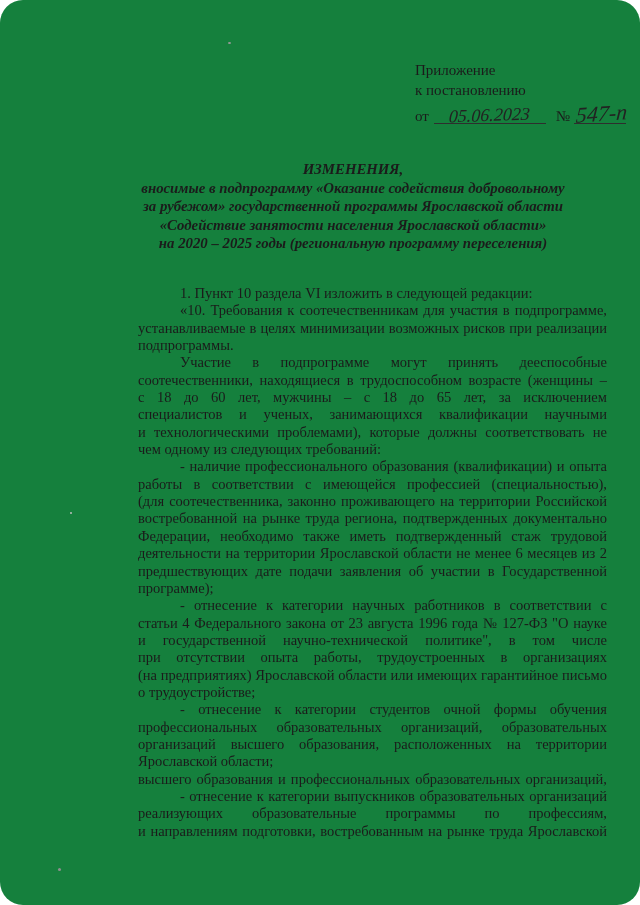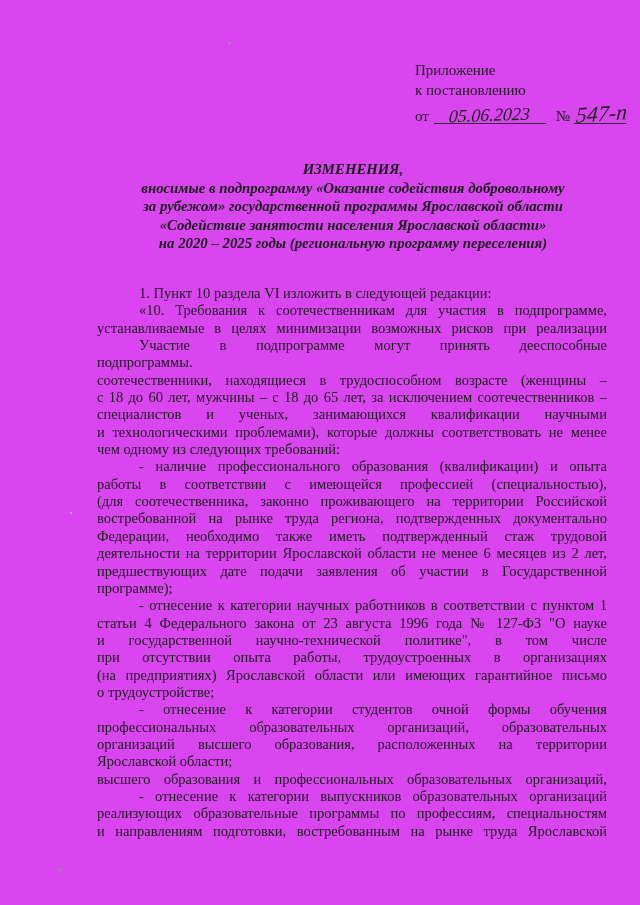--- a/index.html
+++ b/index.html
@@ -1,18 +1,18 @@
 <!DOCTYPE html>
 <html><head>
 <meta charset="utf-8">
 <style>
   html,body { margin:0; padding:0; background:#ffffff; }
   .page {
-    position:relative; width:640px; height:905px; background:#d946ef;
-    font-family:"Liberation Serif", serif; color:#1b1b1b; overflow:hidden;
+    position:relative; width:640px; height:905px; background:#15803d;
+    font-family:"Liberation Serif", serif; color:#1b1b1b; overflow:hidden;border-radius:23px;
   }
   
   .speck { position:absolute; border-radius:50%; }
   .speck-1 { left:228px; top:42px;  width:3px; height:2px; background:#9a9a9a; }
   .speck-2 { left:70px;  top:512px; width:2px; height:2px; background:#bcbcbc; }
   .speck-3 { left:58px;  top:868px; width:3px; height:3px; background:#8f8f8f; }
 
   
   .header-block { position:absolute; left:415px; top:60px; font-size:15px; line-height:20px; white-space:nowrap; }
   .hdr-row { display:flex; align-items:baseline; margin-top:6px; }
@@ -25,21 +25,21 @@
     transform:rotate(-2deg) skewX(-6deg); color:#222; white-space:nowrap;
   }
   .hand-num { font-size:22px; line-height:15px; transform:rotate(-4deg) skewX(-8deg); margin-left:2px; }
 
   
   .title-block { position:absolute; left:97px; top:160px; width:512px; text-align:center; font-weight:bold; font-size:14.8px; line-height:18.6px;font-style:italic; }
   .title-line { height:18.6px; overflow:visible; }
 
   
   .body-block { position:absolute; left:97px; top:285px; width:510px; font-size:14.5px; line-height:17.35px; }
-  .bline { text-align:justify; text-align-last:left; height:17.35px; overflow:hidden; }
+  .bline { text-align:justify; text-align-last:left; height:17.35px; overflow:hidden;margin-left:41px; }
   .bline.j { text-align-last:justify; }
   .bline.first { text-indent:42px; }
 </style>
 </head>
 <body>
 
 <div class="page">
 
   <span class="speck speck-1"></span>
   <span class="speck speck-2"></span>
@@ -61,22 +61,22 @@
       <div class="title-line">вносимые в подпрограмму «Оказание содействия добровольному</div>
       <div class="title-line">за рубежом» государственной программы Ярославской области</div>
       <div class="title-line">«Содействие занятости населения Ярославской области»</div>
       <div class="title-line">на 2020 – 2025 годы (региональную программу переселения)</div>
     </div>
 
   <div class="body-block" id="body-block">
       <div class="bline first">1. Пункт 10 раздела VI изложить в следующей редакции:</div>
       <div class="bline j first">«10. Требования к соотечественникам для участия в подпрограмме,</div>
       <div class="bline j">устанавливаемые в целях минимизации возможных рисков при реализации</div>
+      <div class="bline">подпрограммы.</div>
       <div class="bline j first">Участие в подпрограмме могут принять дееспособные</div>
-      <div class="bline">подпрограммы.</div>
       <div class="bline j">соотечественники, находящиеся в трудоспособном возрасте (женщины –</div>
       <div class="bline j">с 18 до 60 лет, мужчины – с 18 до 65 лет, за исключением соотечественников –</div>
       <div class="bline j">специалистов и ученых, занимающихся квалификации научными</div>
       <div class="bline j">и технологическими проблемами), которые должны соответствовать не менее</div>
       <div class="bline">чем одному из следующих требований:</div>
       <div class="bline j first">- наличие профессионального образования (квалификации) и опыта</div>
       <div class="bline j">работы в соответствии с имеющейся профессией (специальностью),</div>
       <div class="bline j">(для соотечественника, законно проживающего на территории Российской</div>
       <div class="bline j">востребованной на рынке труда региона, подтвержденных документально</div>
       <div class="bline j">Федерации, необходимо также иметь подтвержденный стаж трудовой</div>

